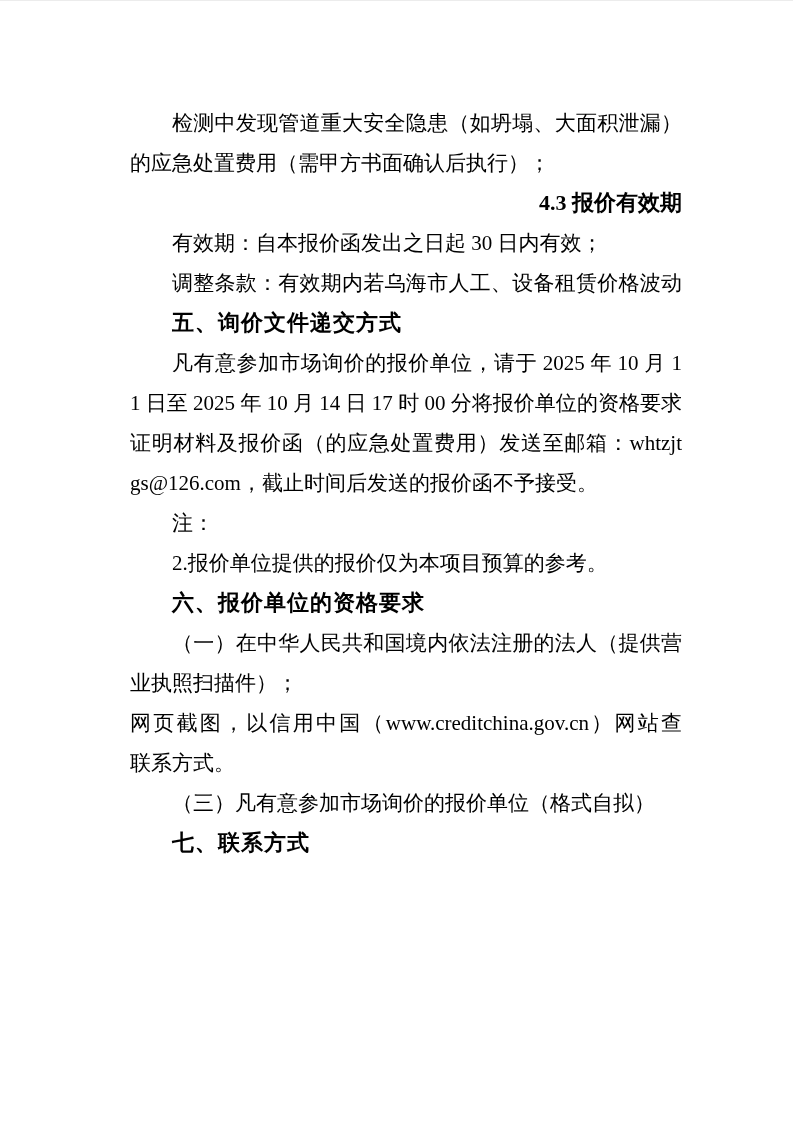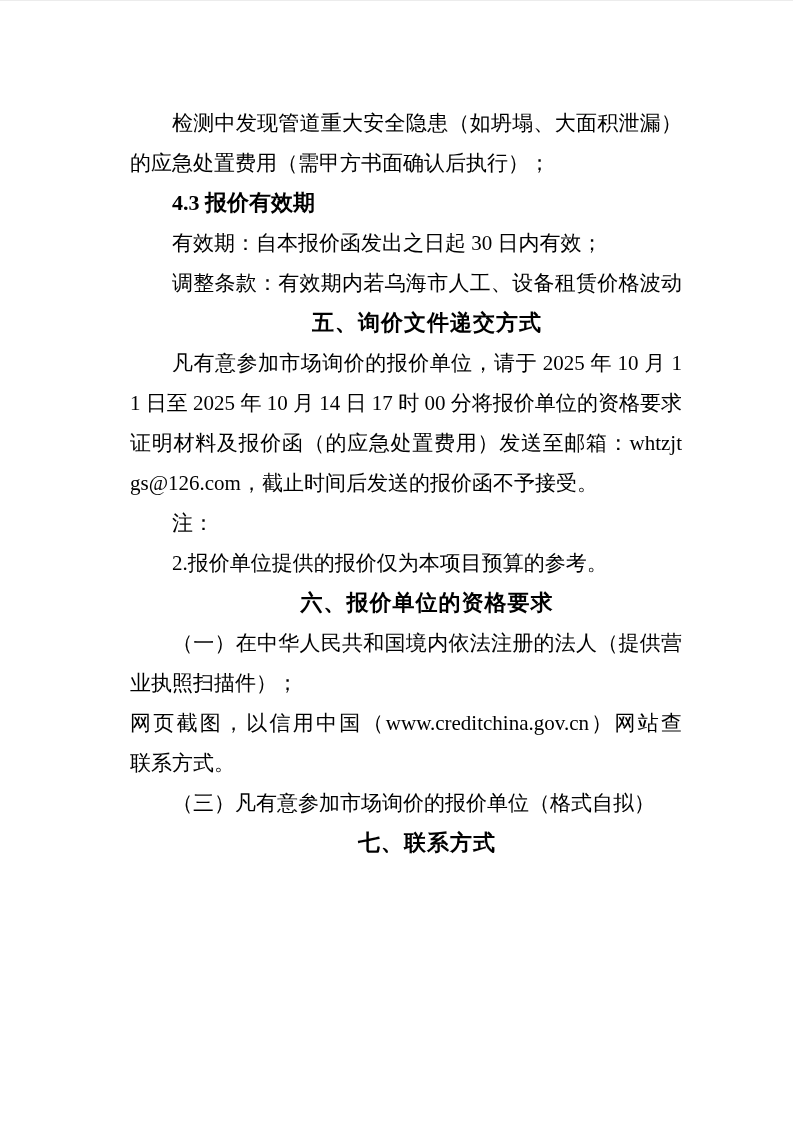--- a/index.html
+++ b/index.html
@@ -33,27 +33,27 @@
     white-space: normal;
   }
   .fill {
     text-align: justify;
     text-align-last: justify;
   }
   .indent { text-indent: 42px; }
   .h-serif {
     font-weight: bold;
     font-size: 22px;
+    text-align: right;
   }
   .h-sans {
     font-family: "Liberation Sans", "DejaVu Sans", sans-serif;
     font-weight: bold;
     font-size: 22px;
     letter-spacing: 1px;
-    text-align: center;
   }
 </style>
 </head>
 <body>
 
 <div class="page">
   <div class="textblock">
 
     <div class="line indent fill">检测中发现管道重大安全隐患（如坍塌、大面积泄漏）</div>
     <div class="line">的应急处置费用（需甲方书面确认后执行）；</div>

